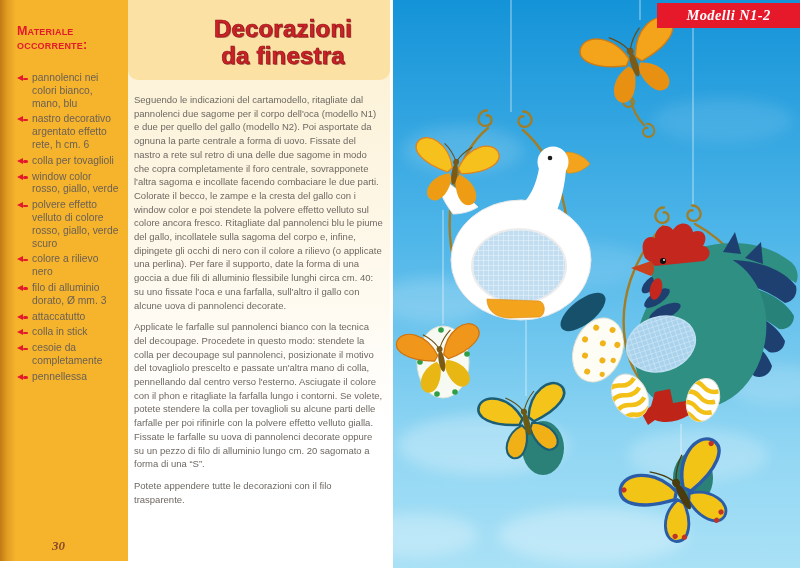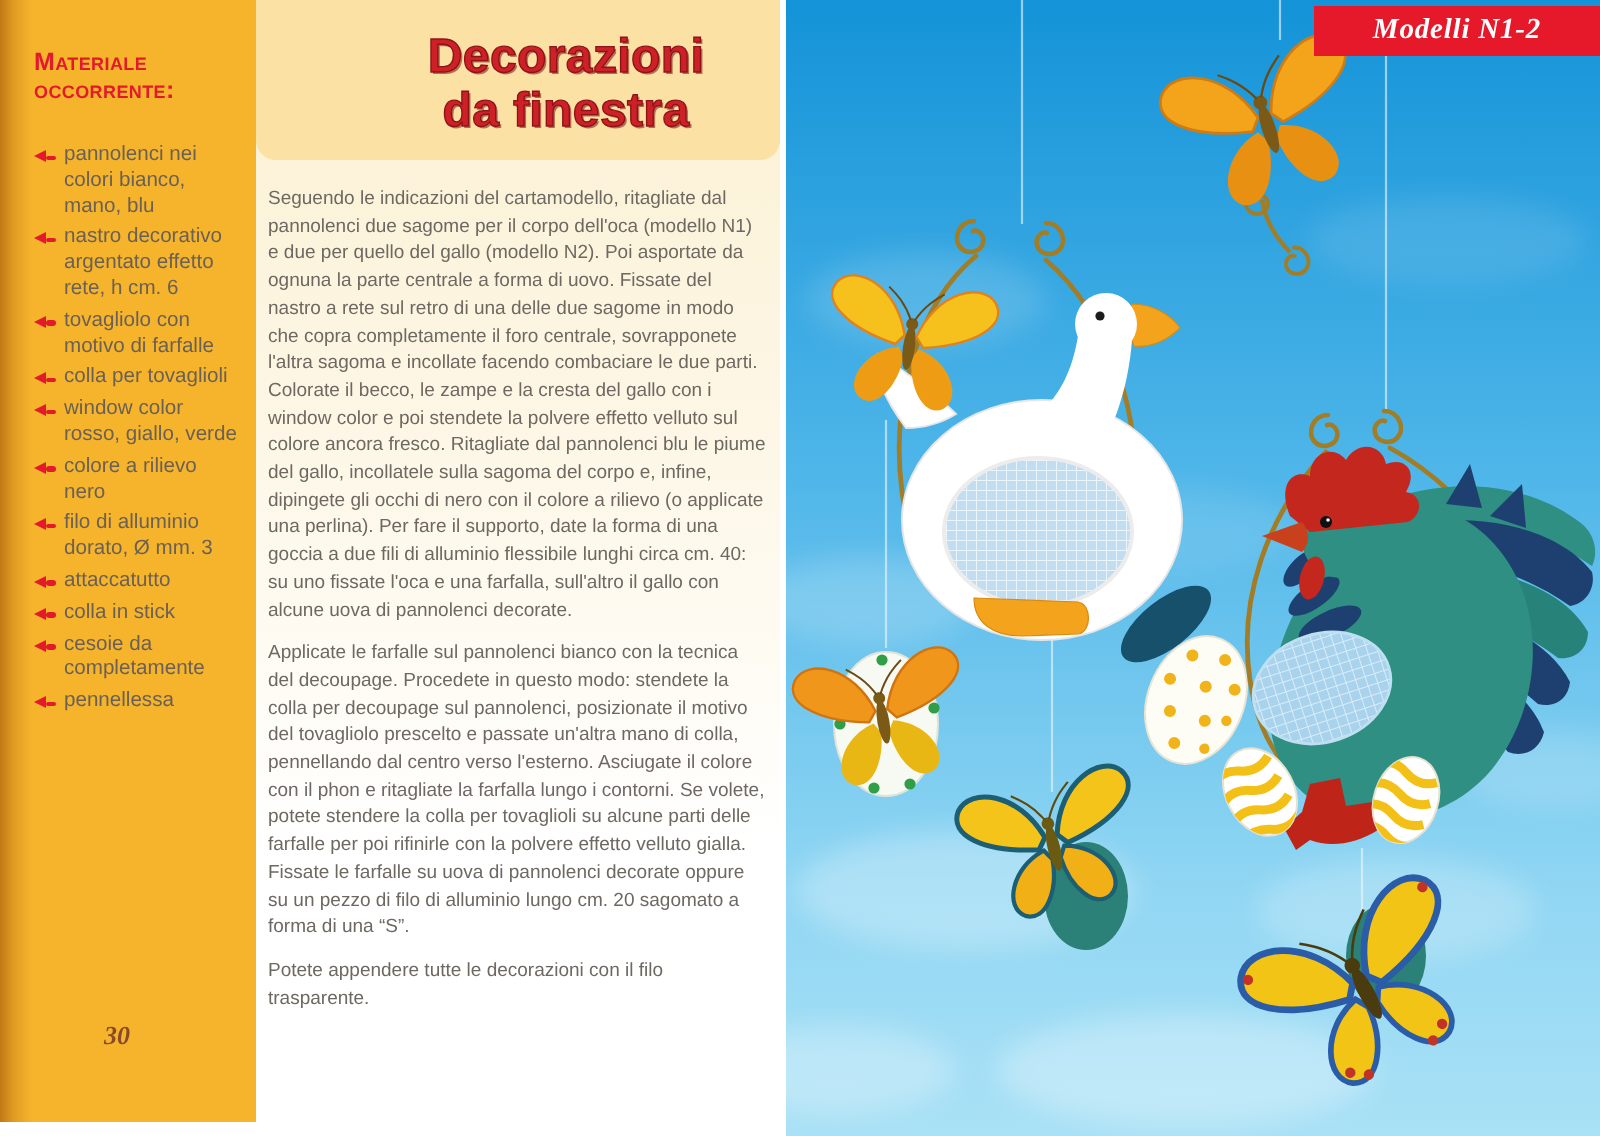--- a/index.html
+++ b/index.html
@@ -14,21 +14,21 @@
     color:#e3192c;letter-spacing:.2px;margin:0 0 20px 0;}
   .materials{list-style:none;margin:0;padding:0;}
   .materials li{position:relative;padding-left:15px;margin-bottom:3px;
     font-size:10.3px;line-height:12.8px;color:#6b6054;}
   .bullet{position:absolute;left:0;top:2px;width:12px;height:8px;display:inline-block;}
   .bullet::before{content:"";position:absolute;left:0;top:1px;
     border-top:3.5px solid transparent;border-bottom:3.5px solid transparent;
     border-right:6.5px solid #e3192c;}
   .bullet::after{content:"";position:absolute;left:5.5px;top:3.5px;width:5.5px;height:2.6px;
     background:#e3192c;border-radius:1.5px;}
-  .page-number{position:absolute;left:52px;top:510px;
+  .page-number{position:absolute;left:52px;top:538px;
     font-family:"Liberation Serif",serif;font-style:italic;font-weight:bold;
     font-size:13px;color:#8a4a26;}
 
   
   .column{position:absolute;left:128px;top:0;width:262px;height:568px;
     background:linear-gradient(180deg,#fcf0d2 0%,#fdf6e4 35%,#ffffff 75%);
     box-sizing:border-box;}
   .title-box{width:100%;height:80px;background:#fbe1a3;border-radius:0 0 10px 10px;
     display:flex;flex-direction:column;justify-content:center;align-items:center;
     padding-top:4px;box-sizing:border-box;padding-left:48px;}
@@ -57,35 +57,35 @@
       <li>
         <span class="bullet"></span>
         <span>pannolenci nei colori bianco, mano, blu</span>
       </li>
 
       <li>
         <span class="bullet"></span>
         <span>nastro decorativo argentato effetto rete, h cm. 6</span>
       </li>
 
-      <li>
-        <span class="bullet"></span>
-        <span>tovagliolo con motivo di farfalle</span>
-      </li>
 
       <li>
         <span class="bullet"></span>
         <span>colla per tovaglioli</span>
       </li>
 
       <li>
         <span class="bullet"></span>
         <span>window color rosso, giallo, verde</span>
       </li>
 
+      <li>
+        <span class="bullet"></span>
+        <span>polvere effetto velluto di colore rosso, giallo, verde scuro</span>
+      </li>
 
       <li>
         <span class="bullet"></span>
         <span>colore a rilievo nero</span>
       </li>
 
       <li>
         <span class="bullet"></span>
         <span>filo di alluminio dorato, Ø mm. 3</span>
       </li>

